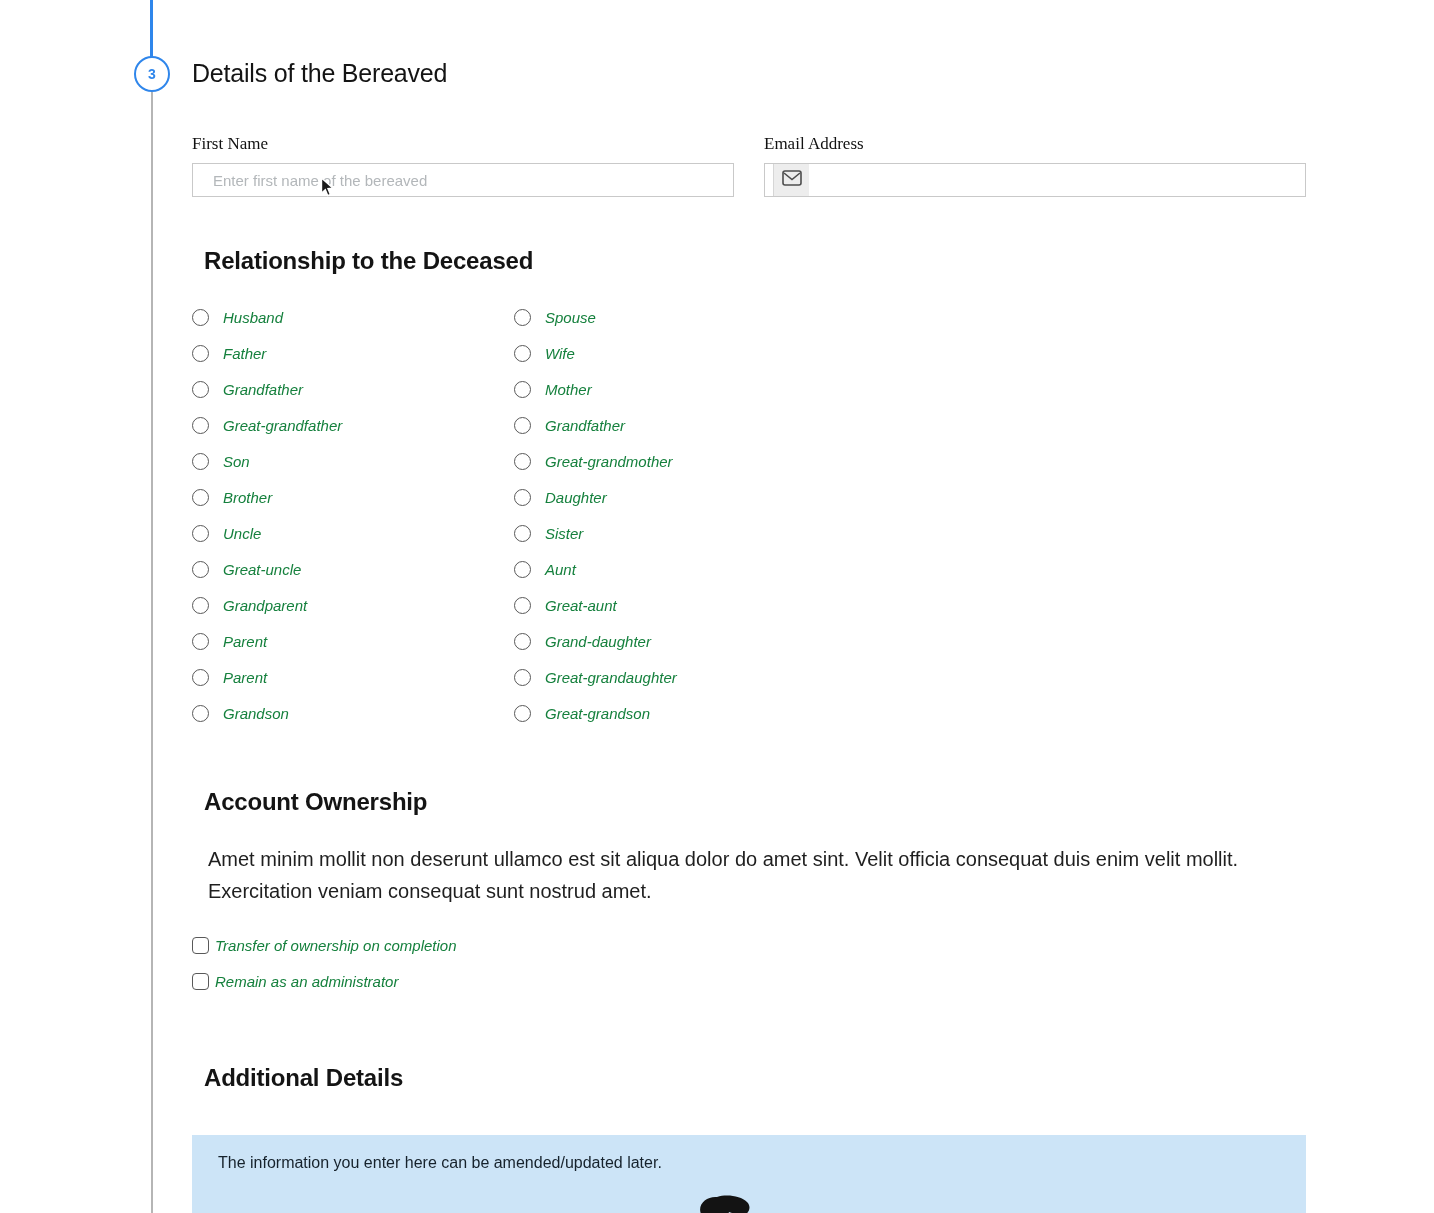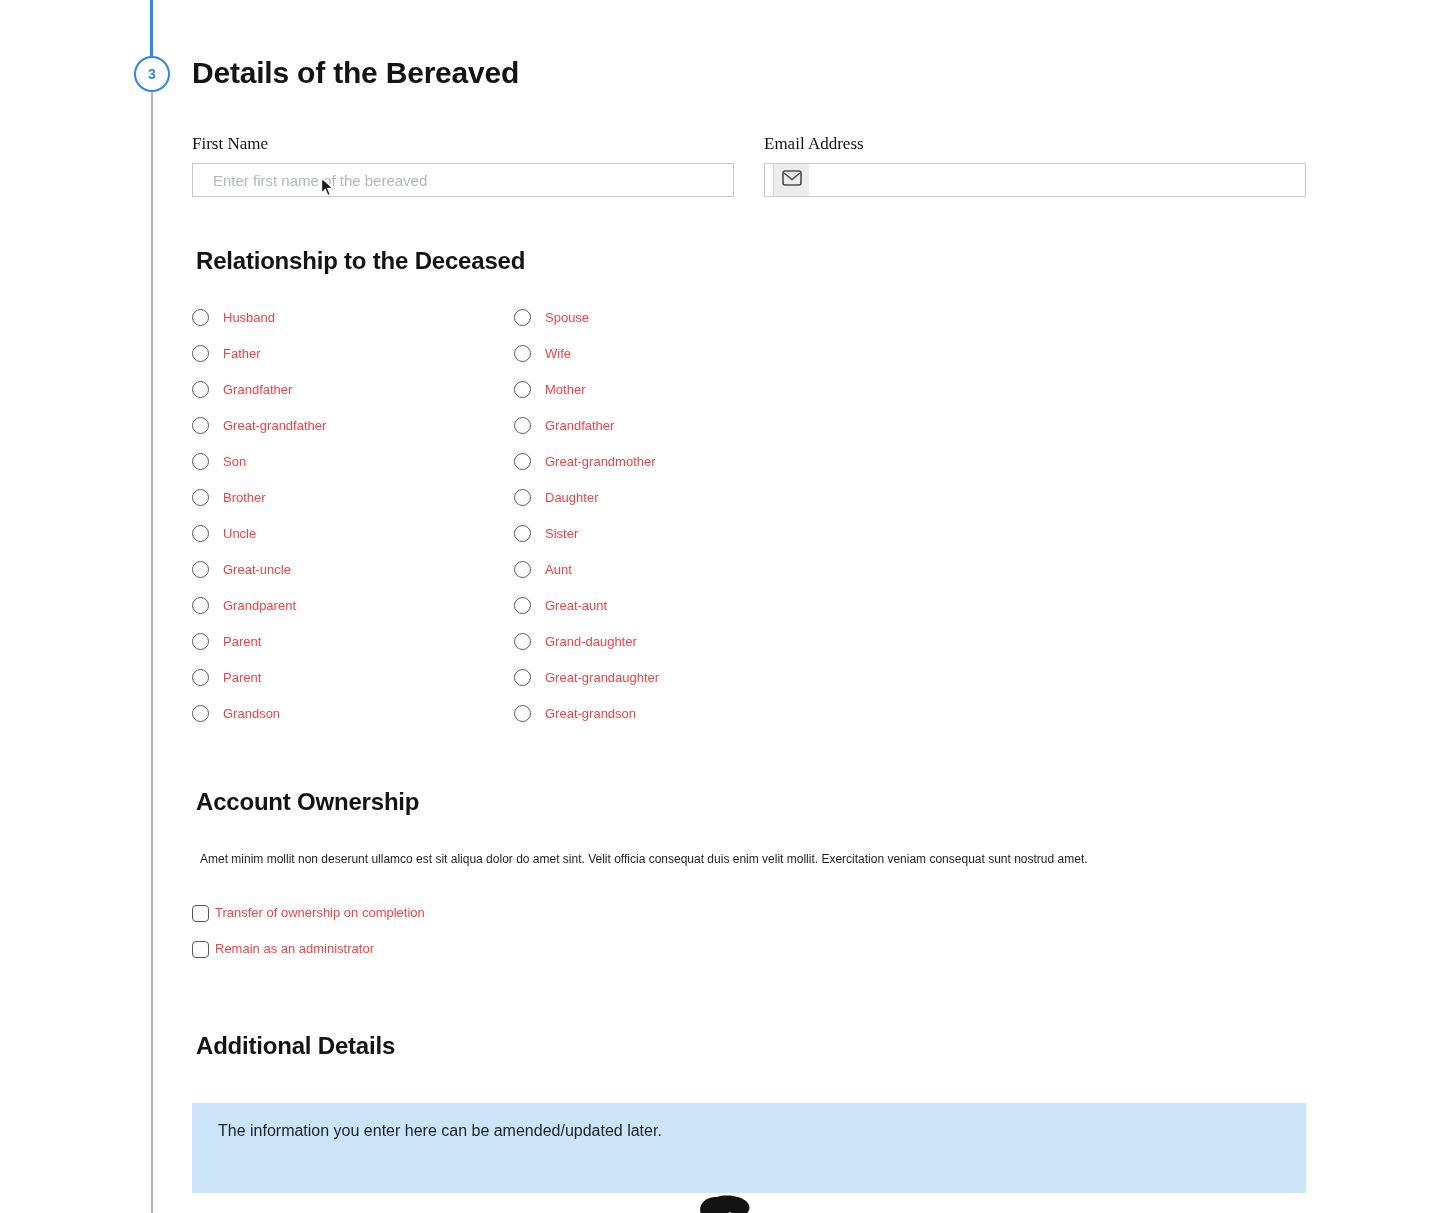--- a/index.html
+++ b/index.html
@@ -21,21 +21,21 @@
     width: 36px; height: 36px; border-radius: 50%;
     border: 2.5px solid #2f86eb; background: #fff;
     color: #2f86eb; font-size: 14px; font-weight: 700;
     display: flex; align-items: center; justify-content: center;
   }
 
   .content { position: absolute; left: 192px; top: 0; width: 1114px; }
 
   .page-title {
     margin: 56px 0 0 0;
-    font-size: 30px; line-height: 34px; font-weight: 700;
+    font-size: 25px; line-height: 34px; font-weight: 400;
     color: #141414; letter-spacing: -0.2px;
   }
 
   
   .fields-row { display: flex; gap: 30px; margin-top: 44px; }
   .field { flex: 1; }
   .field-label {
     font-family: "Liberation Serif", serif;
     font-size: 17px; color: #111; display: block; margin-bottom: 9px;
   }
@@ -49,41 +49,41 @@
     font-size: 15px; color: #333; background: transparent; min-width: 0;
   }
   .input-wrap input::placeholder { color: #b3b7ba; opacity: 1; }
   .input-addon {
     width: 36px; background: #ededed; border-left: 1px solid #d6d6d6;
     display: flex; align-items: center; justify-content: center;
   }
 
   .section-heading {
     font-size: 24px; line-height: 30px; font-weight: 700;
-    color: #141414; margin: 4px; letter-spacing: -0.2px;
+    color: #141414; margin: 12px; letter-spacing: -0.2px;
   }
   .relationship-heading { margin-top: 49px; }
 
   
   .radio-grid { display: flex; margin-top: 23px; }
   .radio-col { width: 322px; display: flex; flex-direction: column; }
   .radio-col + .radio-col { width: auto; }
   .radio-item {
     height: 36px; display: flex; align-items: center; gap: 14px; cursor: default;
   }
   .radio-circle {
     width: 17px; height: 17px; border-radius: 50%;
     border: 1.6px solid #595959; background: #fff; flex: 0 0 auto;
   }
-  .option-label { font-size: 13px; color: #ef4444; }
+  .option-label { font-size: 15px; color: #15803d; font-style: italic; }
 
   
   .account-heading { margin-top: 56px; }
   .account-desc {
-    margin: 26px 0 0 8px; font-size: 12px; line-height: 32px; color: #1f1f1f;
+    margin: 26px 0 0 16px; font-size: 20px; line-height: 32px; color: #1f1f1f;
     max-width: 1090px;
   }
   .checkbox-list { margin-top: 30px; display: flex; flex-direction: column; }
   .checkbox-item { height: 36px; display: flex; align-items: flex-start; gap: 6px; }
   .checkbox-box {
     width: 17px; height: 17px; border-radius: 4px;
     border: 1.6px solid #595959; background: #fff; flex: 0 0 auto;
   }
 
   

